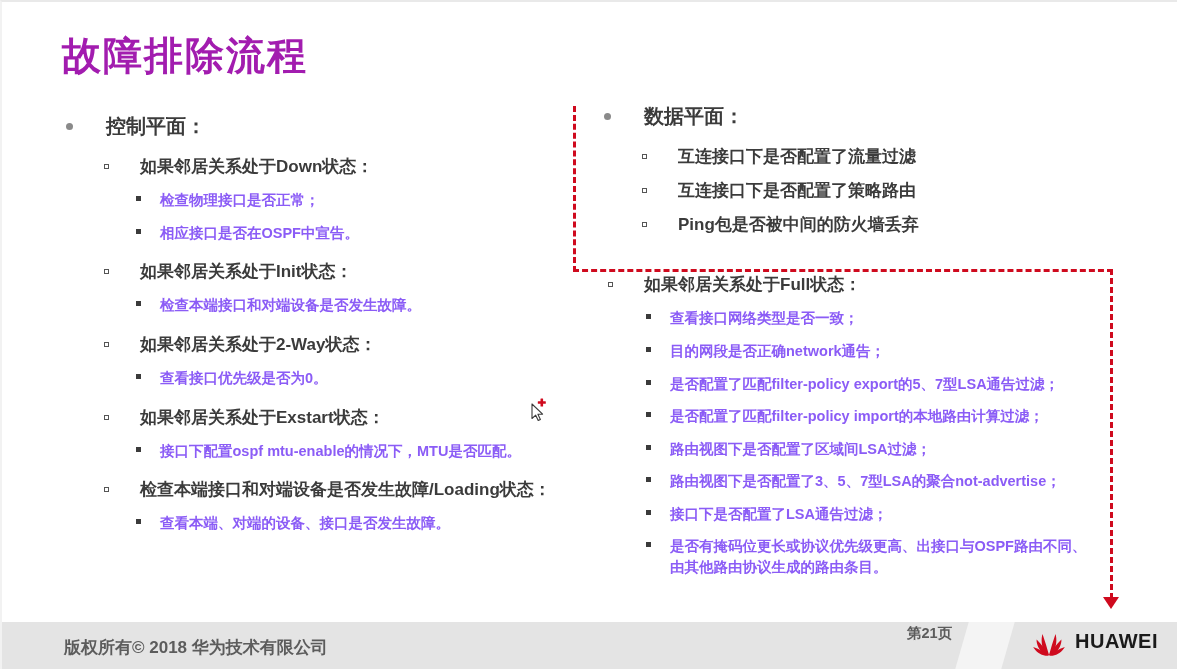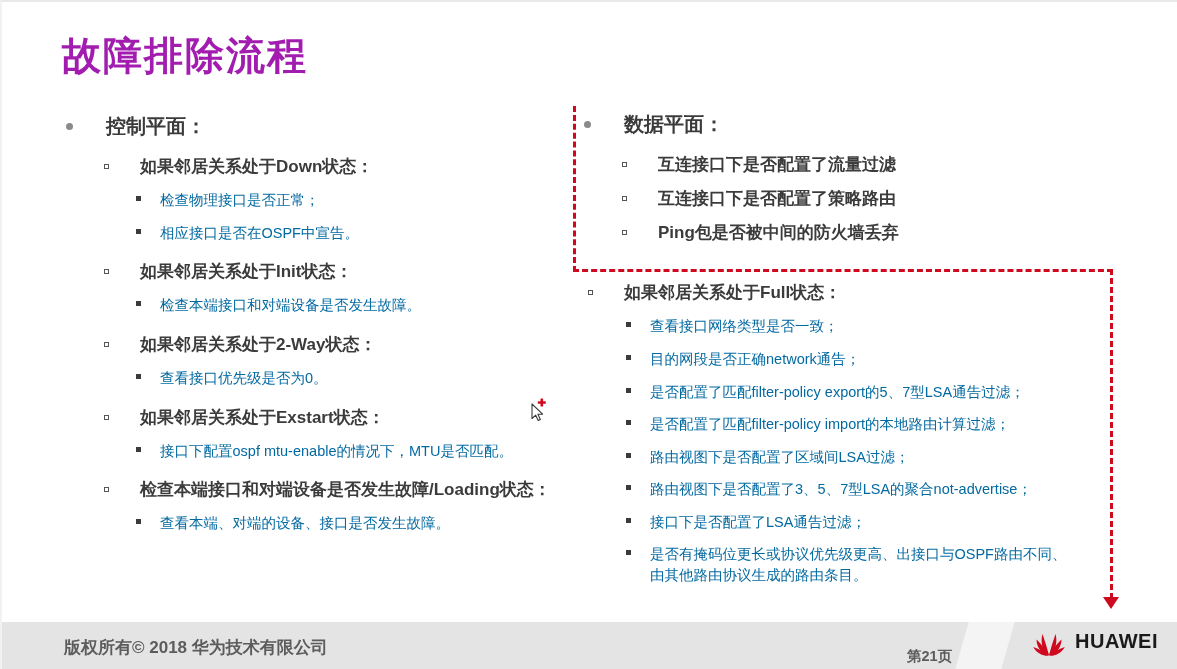--- a/index.html
+++ b/index.html
@@ -25,21 +25,21 @@
     font-size:39px;
     font-weight:700;
     color:#a21caf;
     letter-spacing:2px;
     white-space:nowrap;
   }
 
   
   .col{position:absolute;}
   #col-left{left:58px;top:112px;width:500px;}
-  #col-right{left:576px;top:102px;width:560px;margin-top:8px;}
+  #col-right{left:596px;top:102px;width:560px;}
 
   
   .lvl1{
     position:relative;
     padding-left:46px;
     font-size:20px;
     color:#3b3b3b;
     font-weight:600;
     margin-bottom:17px;
     line-height:1.25;
@@ -62,22 +62,22 @@
     position:absolute;left:10px;top:8px;
     width:5px;height:5px;
     border:1.4px solid #555;
     background:transparent;
     box-sizing:border-box;
   }
   .lvl3{
     position:relative;
     padding-left:44px;
     font-size:14.5px;
-    color:#0369a1;
-    font-weight:400;
+    color:#8b5cf6;
+    font-weight:700;
     margin-bottom:12px;
     line-height:1.42;
   }
   .lvl3 > .bullet{
     position:absolute;left:20px;top:6px;
     width:5px;height:5px;
     background:#3b3b3b;
   }
   .grp{margin-left:34px;}
   .grp3{margin-left:22px;}
@@ -116,21 +116,21 @@
     position:absolute;
     left:0;bottom:0;width:1177px;height:47px;
     background:#e4e4e4;
   }
   #footer-copyright{
     position:absolute;left:62px;top:14px;
     font-size:17px;color:#5c5c5c;font-weight:600;
     white-space:nowrap;
   }
   #footer-page{
-    position:absolute;left:905px;top:25px;
+    position:absolute;left:905px;top:2px;
     font-size:14.5px;color:#5c5c5c;font-weight:700;
     white-space:nowrap;
   }
   #footer-divider{
     position:absolute;left:960px;top:0;
     width:46px;height:47px;
     background:#f4f4f4;
     transform:skewX(-16deg);
   }
   #footer-logo{

